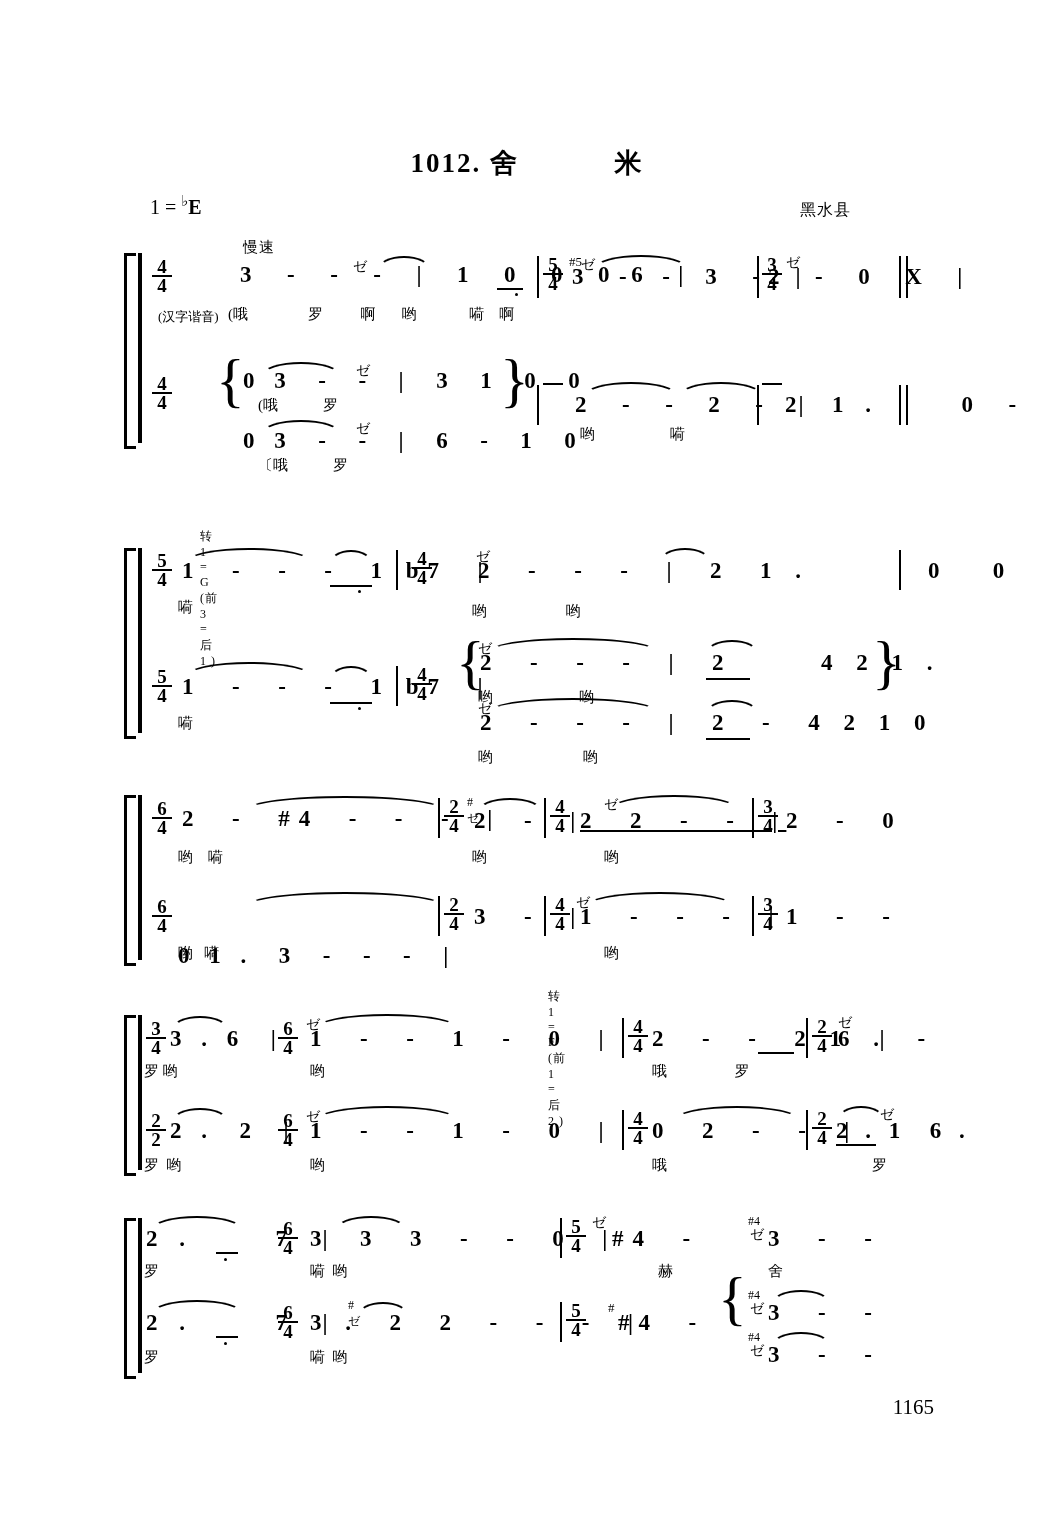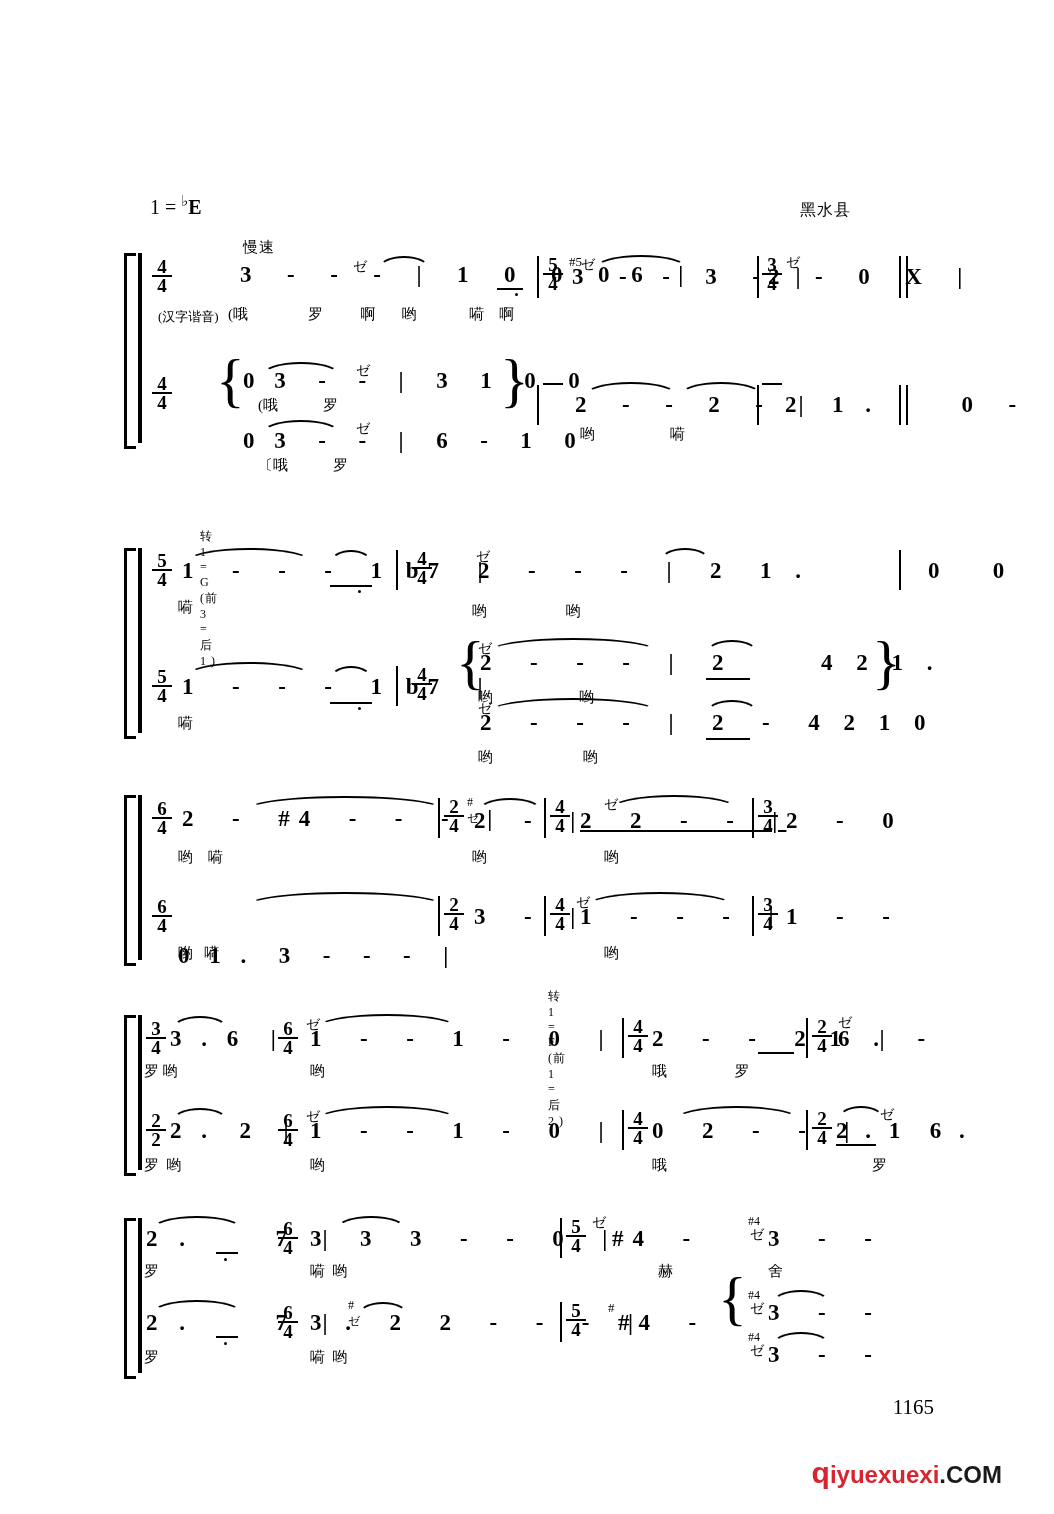--- a/index.html
+++ b/index.html
@@ -135,20 +135,26 @@
     color:#d9232e;
     letter-spacing:0px;
   }
   .wm .blk { color:#1a1a1a; }
 </style>
 </head>
 <body>
 
 <div class="page">
 
+  <div class="title">
+    <span class="num">1012.</span>
+    <span>舍</span>
+    <span class="gap"></span>
+    <span>米</span>
+  </div>
 
   <div class="keysig">
     <span>1 = </span><sup style="font-size:15px;">♭</sup><span style="font-weight:bold;">E</span>
   </div>
 
   <div class="credit">黑水县</div>
 
   <div class="tempo">慢速</div>
   <div class="pron">(汉字谐音)</div>
 
@@ -501,16 +507,13 @@
     <div class="notes" style="left:768px; top:1300px; letter-spacing:9px;">3  -  -</div>
 
     <div class="acc" style="left:748px; top:1330px; font-size:12px;">#4</div>
     <div class="orn" style="left:750px; top:1342px;">ゼ</div>
     <div class="slur" style="left:772px; top:1332px; width:54px;"></div>
     <div class="notes" style="left:768px; top:1342px; letter-spacing:9px;">3  -  -</div>
   </div>
 
   <div class="pagenum">1165</div>
 
-  <div class="wm">
-    <span style="font-size:30px;">q</span><span class="blk" style="color:#d9232e;">iyuexuexi</span><span style="color:#1a1a1a;">.COM</span>
-  </div>
 </div>
 
 </body></html>

